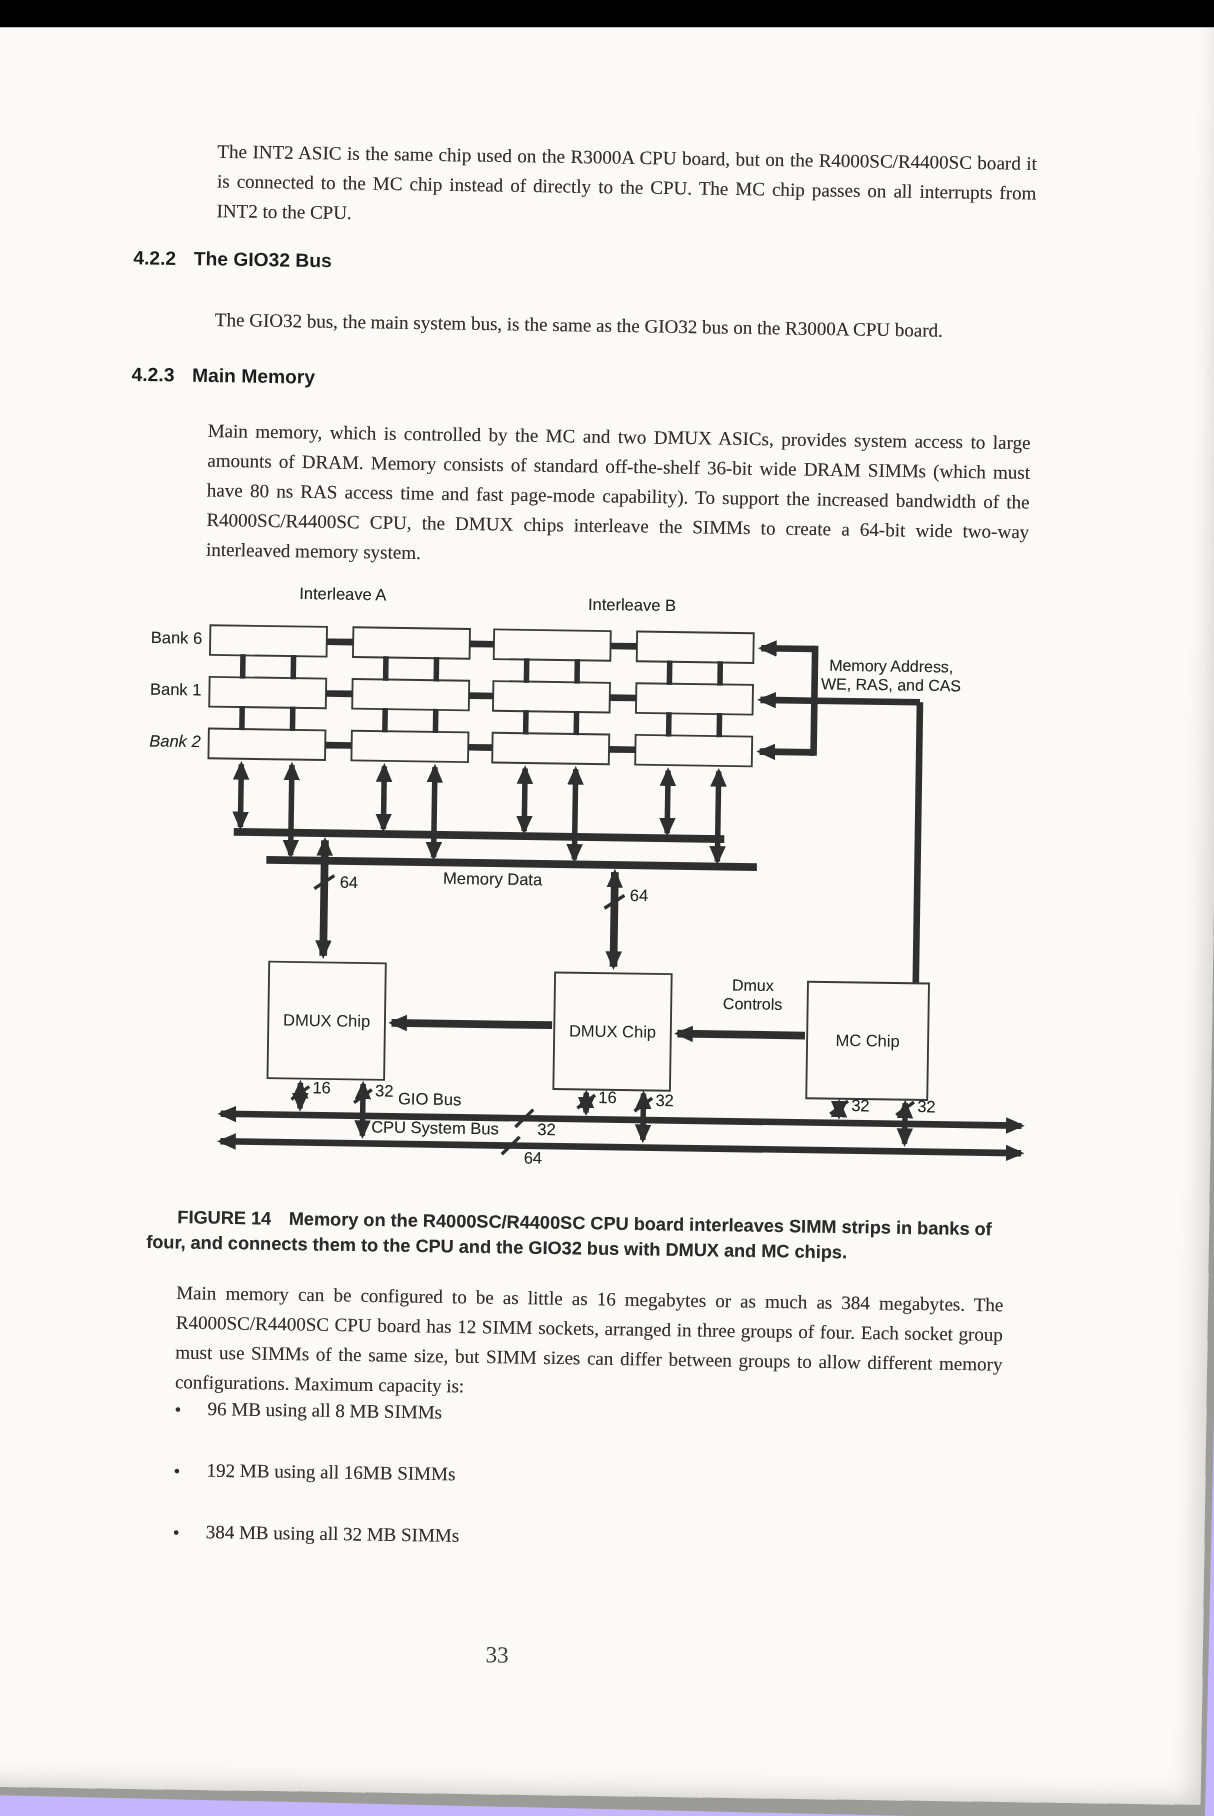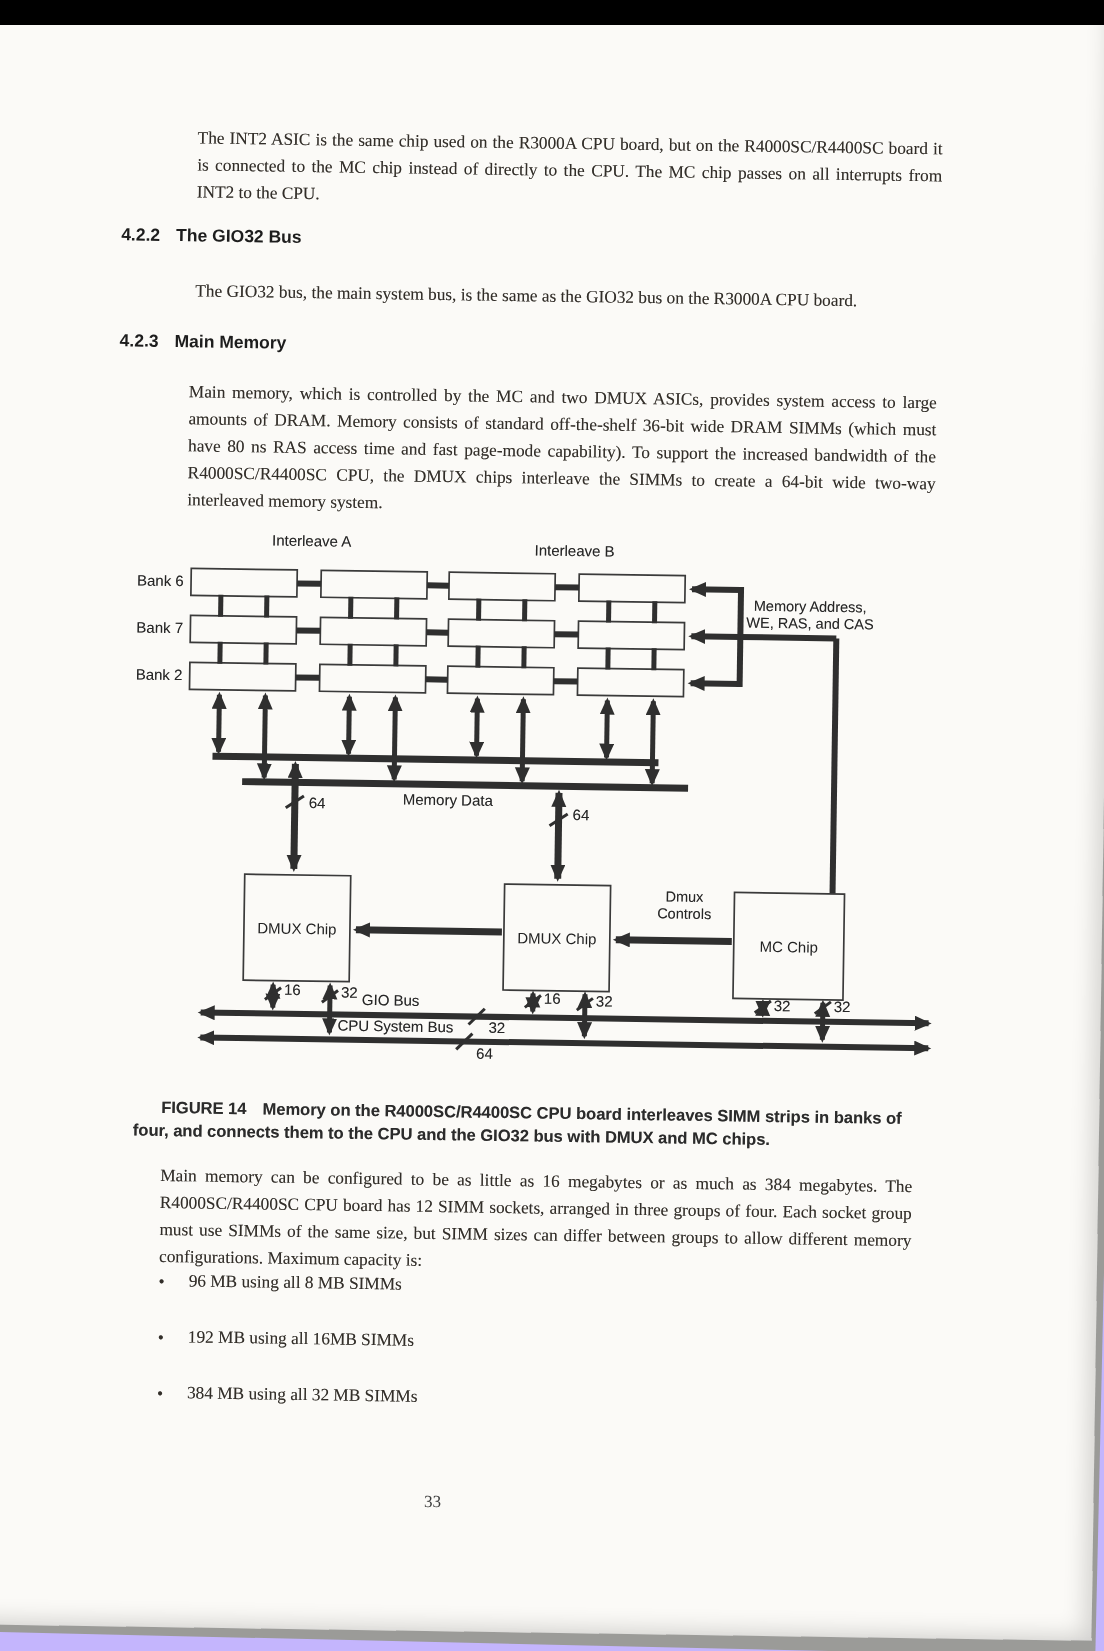--- a/index.html
+++ b/index.html
@@ -20,21 +20,21 @@
        text-shadow:0 0 0.5px rgba(50,50,50,0.4);}
   .center{text-align:center;}
   .chipbox{position:absolute;display:flex;align-items:center;justify-content:center;
            font-family:"Liberation Sans",sans-serif;font-size:15px;color:#222;}
   .caption{font-family:"Liberation Sans",sans-serif;font-weight:bold;font-size:16.5px;
            line-height:23px;color:#2b2b2b;text-indent:28px;text-shadow:0 0 0.5px rgba(60,60,60,0.4);}
   .caption .cap-label{margin-right:16px;}
   .bullet{position:absolute;left:208px;width:760px;font-size:17.3px;color:#322e29;
           padding-left:30px;text-shadow:0 0 0.6px rgba(60,55,50,0.45);}
   .bullet::before{content:"\2022";position:absolute;left:0;top:1px;}
-  .pageno{font-size:17px;color:#3a3a3a;}
+  .pageno{font-size:21px;color:#3a3a3a;text-align:right;}
   svg{position:absolute;left:0;top:0;pointer-events:none;}
 </style>
 </head>
 <body>
 
 <div id="canvas">
   <div id="bottom-soft"></div>
   <div id="under-page"></div>
 
   <div id="page">
@@ -175,22 +175,22 @@
       <g stroke="#2f2f2f" stroke-width="3">
         <line x1="514" y1="1038" x2="530" y2="1022"></line>
         <line x1="502" y1="1063" x2="518" y2="1047"></line>
       </g>
     </svg>
 
     <div class="lbl center" style="left:282px;top:548px;width:136px;">Interleave A</div>
     <div class="lbl center" style="left:545px;top:554px;width:136px;">Interleave B</div>
 
     <div class="lbl" style="left:176px;top:590px;">Bank 6</div>
-    <div class="lbl" style="left:176px;top:637px;">Bank 7</div>
-    <div class="lbl" style="left:176px;top:684px;">Bank 2</div>
+    <div class="lbl" style="left:176px;top:637px;">Bank 1</div>
+    <div class="lbl" style="left:176px;top:684px;font-style:italic;">Bank 2</div>
 
     <div class="lbl center" style="left:762px;top:607px;width:175px;line-height:17px;font-size:14.5px;">
       <div>Memory Address,</div>
       <div>WE, RAS, and CAS</div>
     </div>
 
     <div class="lbl center" style="left:428px;top:805px;width:124px;">Memory Data</div>
     <div class="lbl" style="left:351px;top:810px;">64</div>
     <div class="lbl" style="left:615px;top:818px;">64</div>
 

